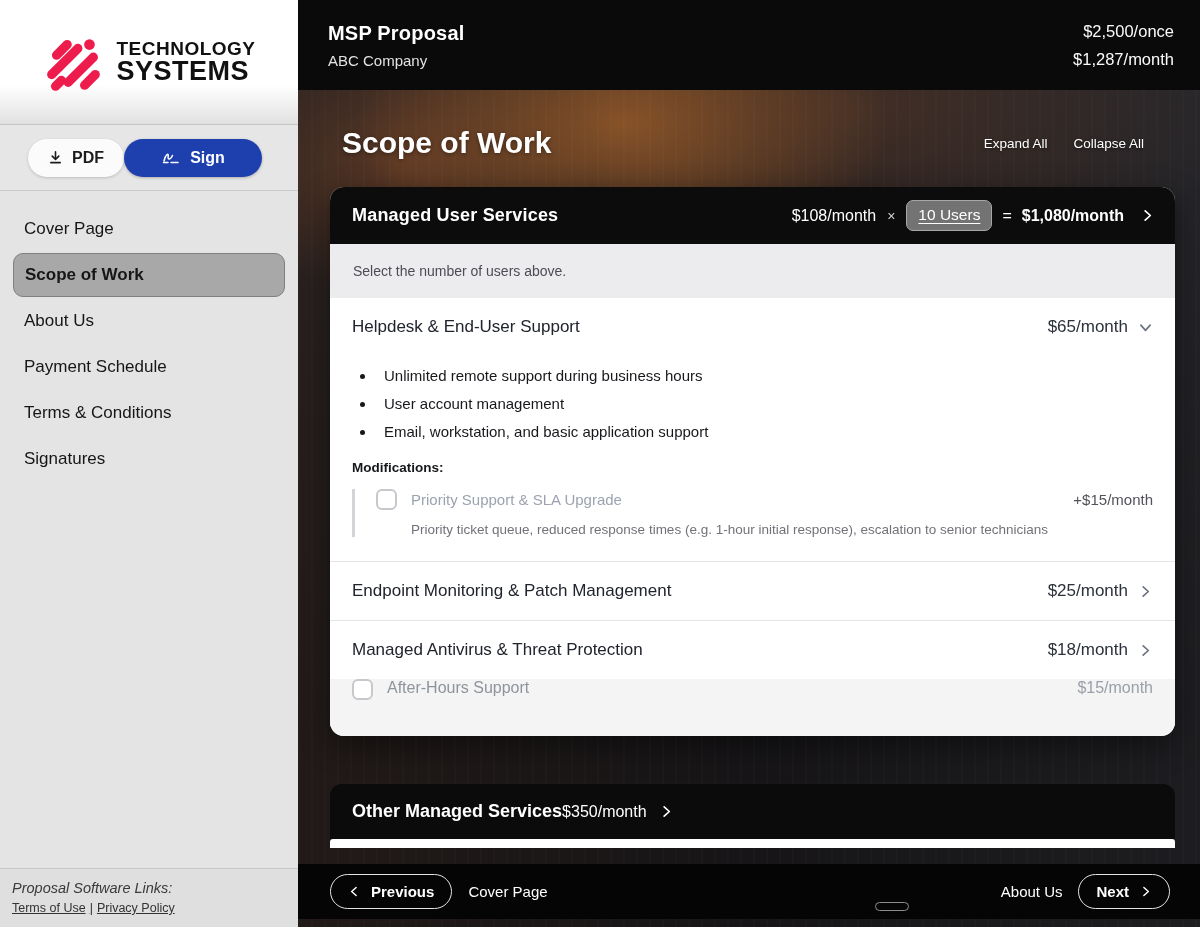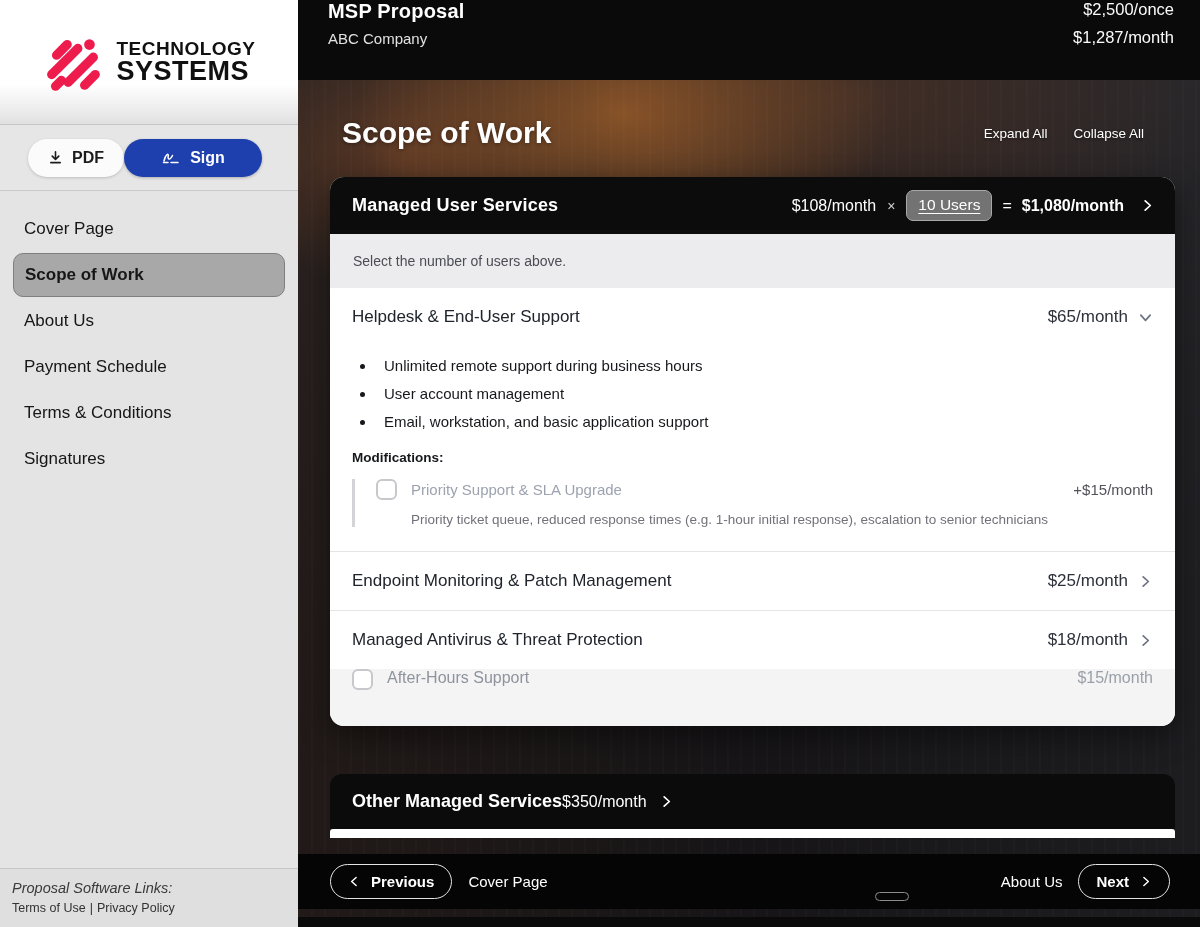--- a/index.html
+++ b/index.html
@@ -52,29 +52,29 @@
     background:#a8a8a8; border:1.5px solid #7f7f7f; font-weight:700;
     padding:11px 11px;
   }
 
   .sidebar-footer {
     border-top:1px solid #c6c6c6; background:#dfdfdf;
     padding:11px 12px 12px 12px;
   }
   .sf-title { font-style:italic; font-size:14.5px; color:#3a3a3a; margin-bottom:5px; }
   .sf-links { font-size:12.5px; color:#333; }
-  .sf-links span { cursor:pointer; }
+  .sf-links span { cursor:pointer;text-decoration:underline; }
   .sf-sep { margin:0 4px; cursor:default !important; }
 
   
   .main { width:902px; display:flex; flex-direction:column; }
 
   .topbar {
-    height:80px; background:#0a0a0a; color:#fff; flex-shrink:0;
-    display:flex; align-items:flex-start; justify-content:space-between;
+    height:90px; background:#0a0a0a; color:#fff; flex-shrink:0;
+    display:flex; align-items:center; justify-content:space-between;
     padding:0 26px 0 30px;
   }
   .tb-title { font-size:20px; font-weight:700; letter-spacing:.2px; }
   .tb-sub { font-size:15px; color:#e2e2e2; margin-top:7px; font-weight:400; }
   .tb-prices { text-align:right; font-size:16.5px; font-weight:500; color:#fafafa; }
   .tb-prices div + div { margin-top:9px; }
 
   
   .content {
     position:relative; height:837px; overflow:hidden;

